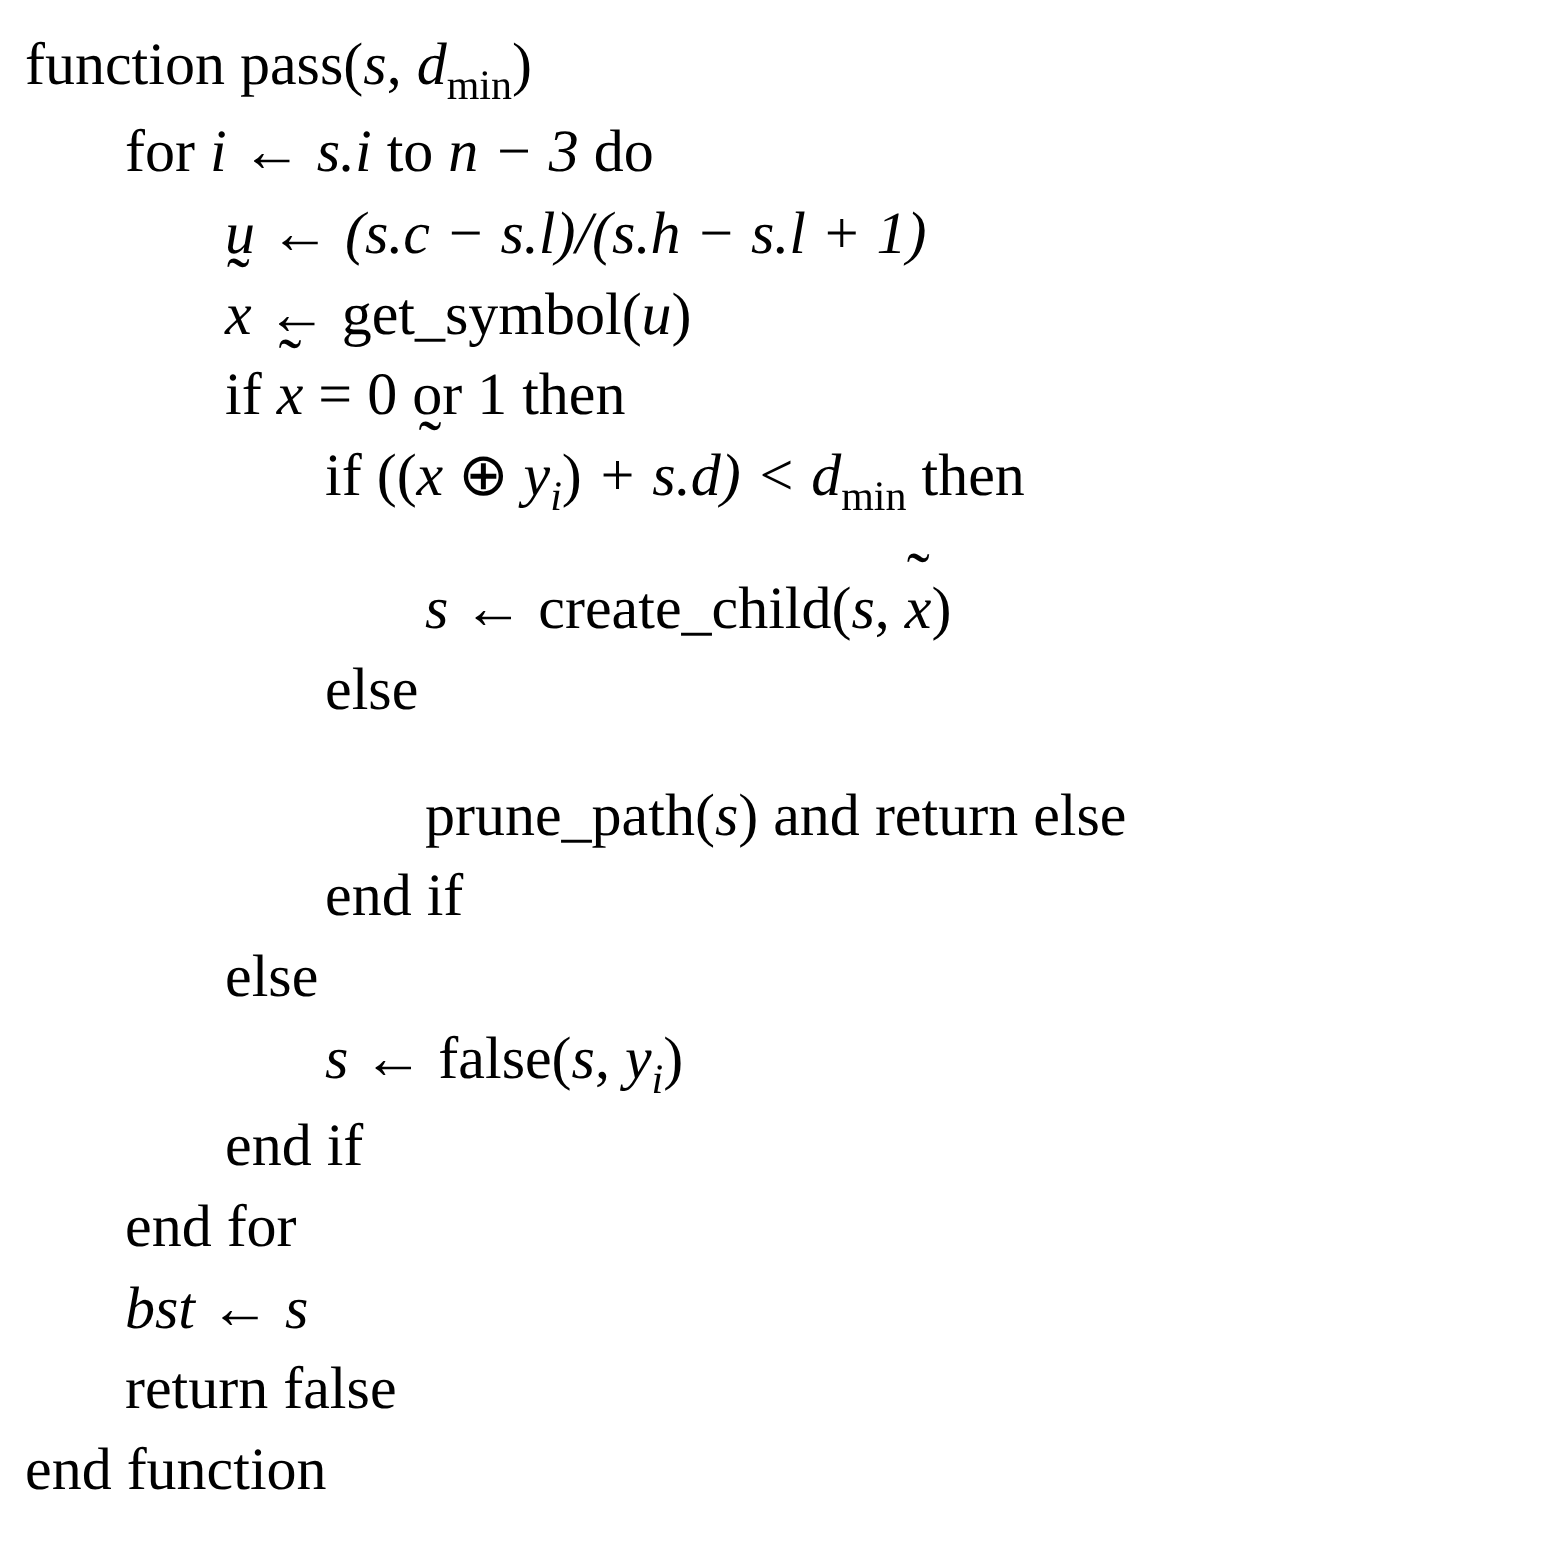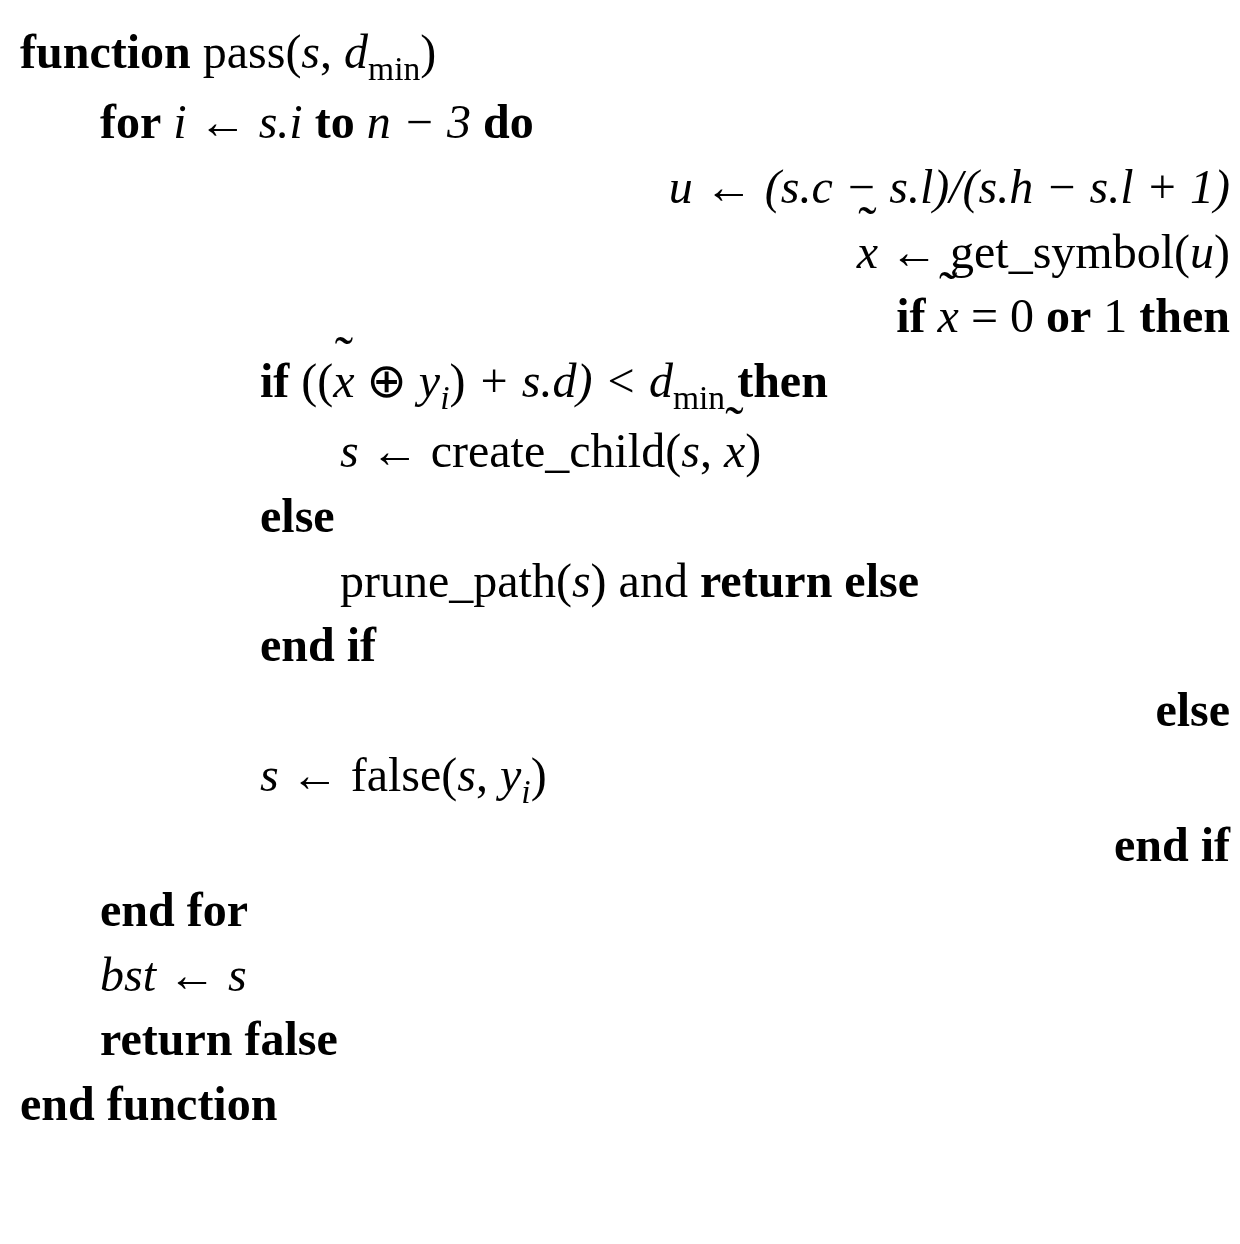--- a/index.html
+++ b/index.html
@@ -14,24 +14,24 @@
     font-family: "Times New Roman", Times, serif;
     font-size: 48px;
     line-height: 1.35;
     color: #000;
     font-weight: 500;
   }
   .line {
     white-space: nowrap;
   }
   .ind1 { padding-left: 80px; }
-  .ind2 { padding-left: 160px; text-align: right; }
+  .ind2 { padding-left: 160px; }
   .ind3 { padding-left: 240px; }
-  .ind4 { padding-left: 320px; }
-  .bold { font-weight: 700; }
+  .ind4 { padding-left: 320px; margin-top: 36px; }
+  .bold { font-weight: 400; }
   .it { font-style: italic; }
   .sub {
     font-size: 0.7em;
     vertical-align: sub;
     position: relative;
     top: 0.05em;
     text-align: right;
   }
   
   .xtilde {

